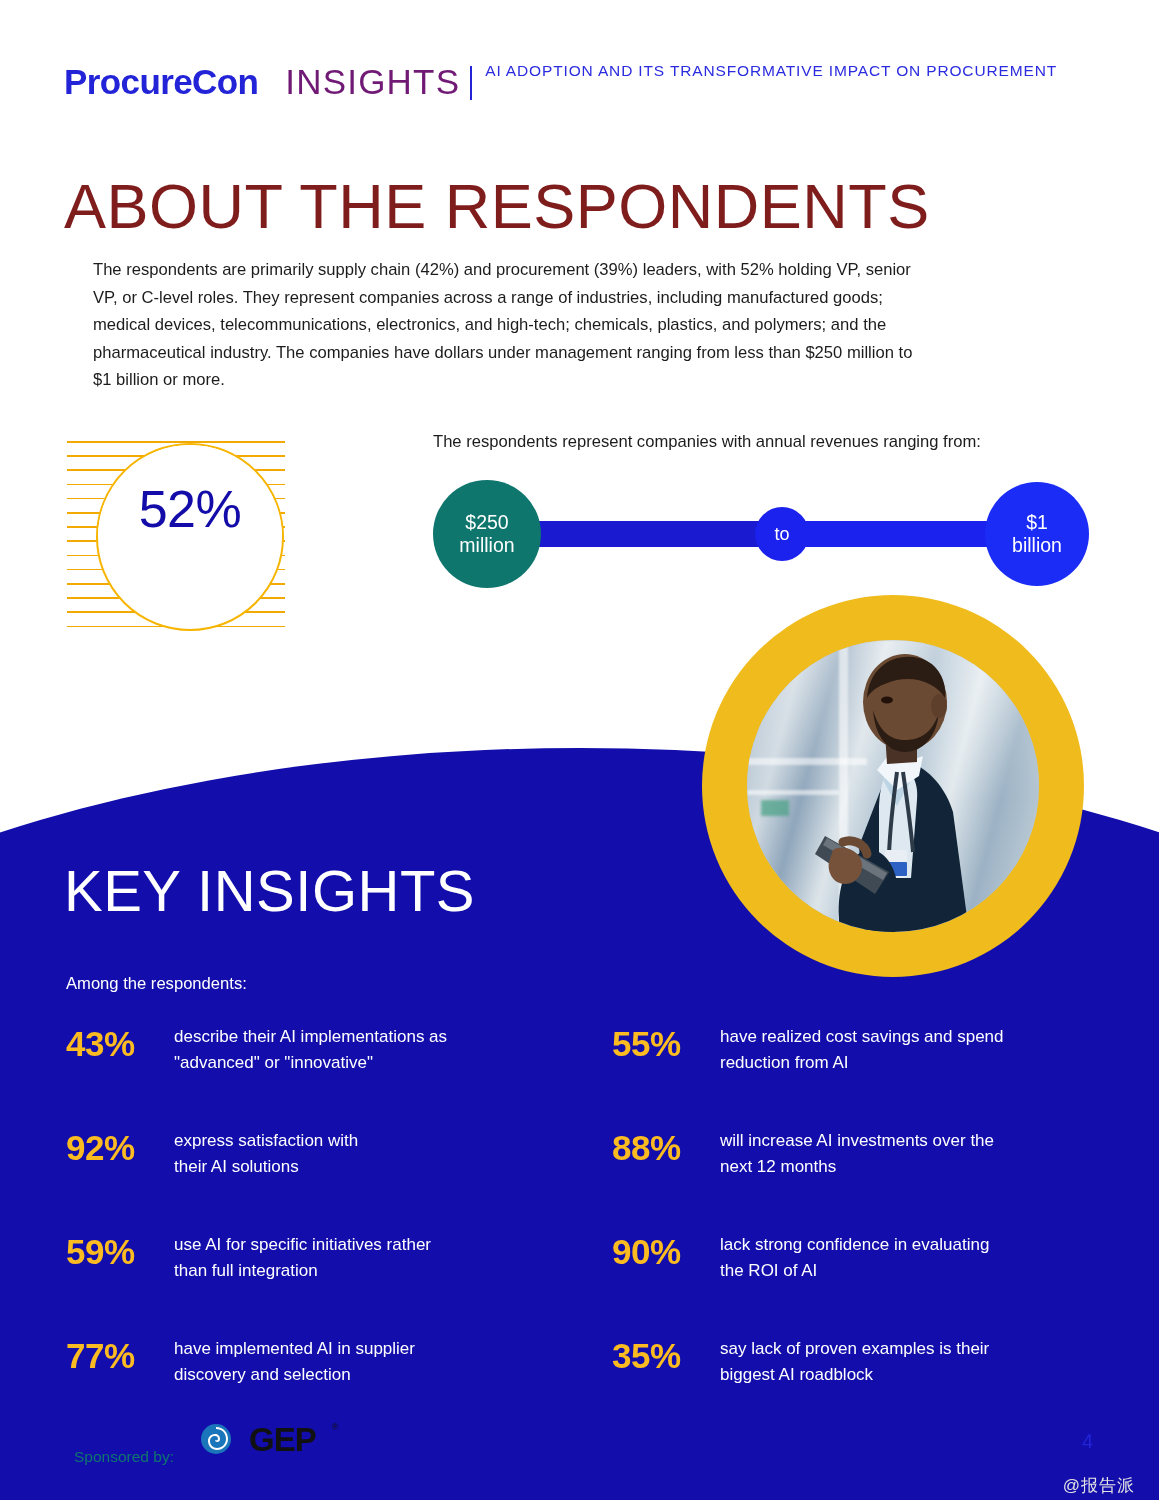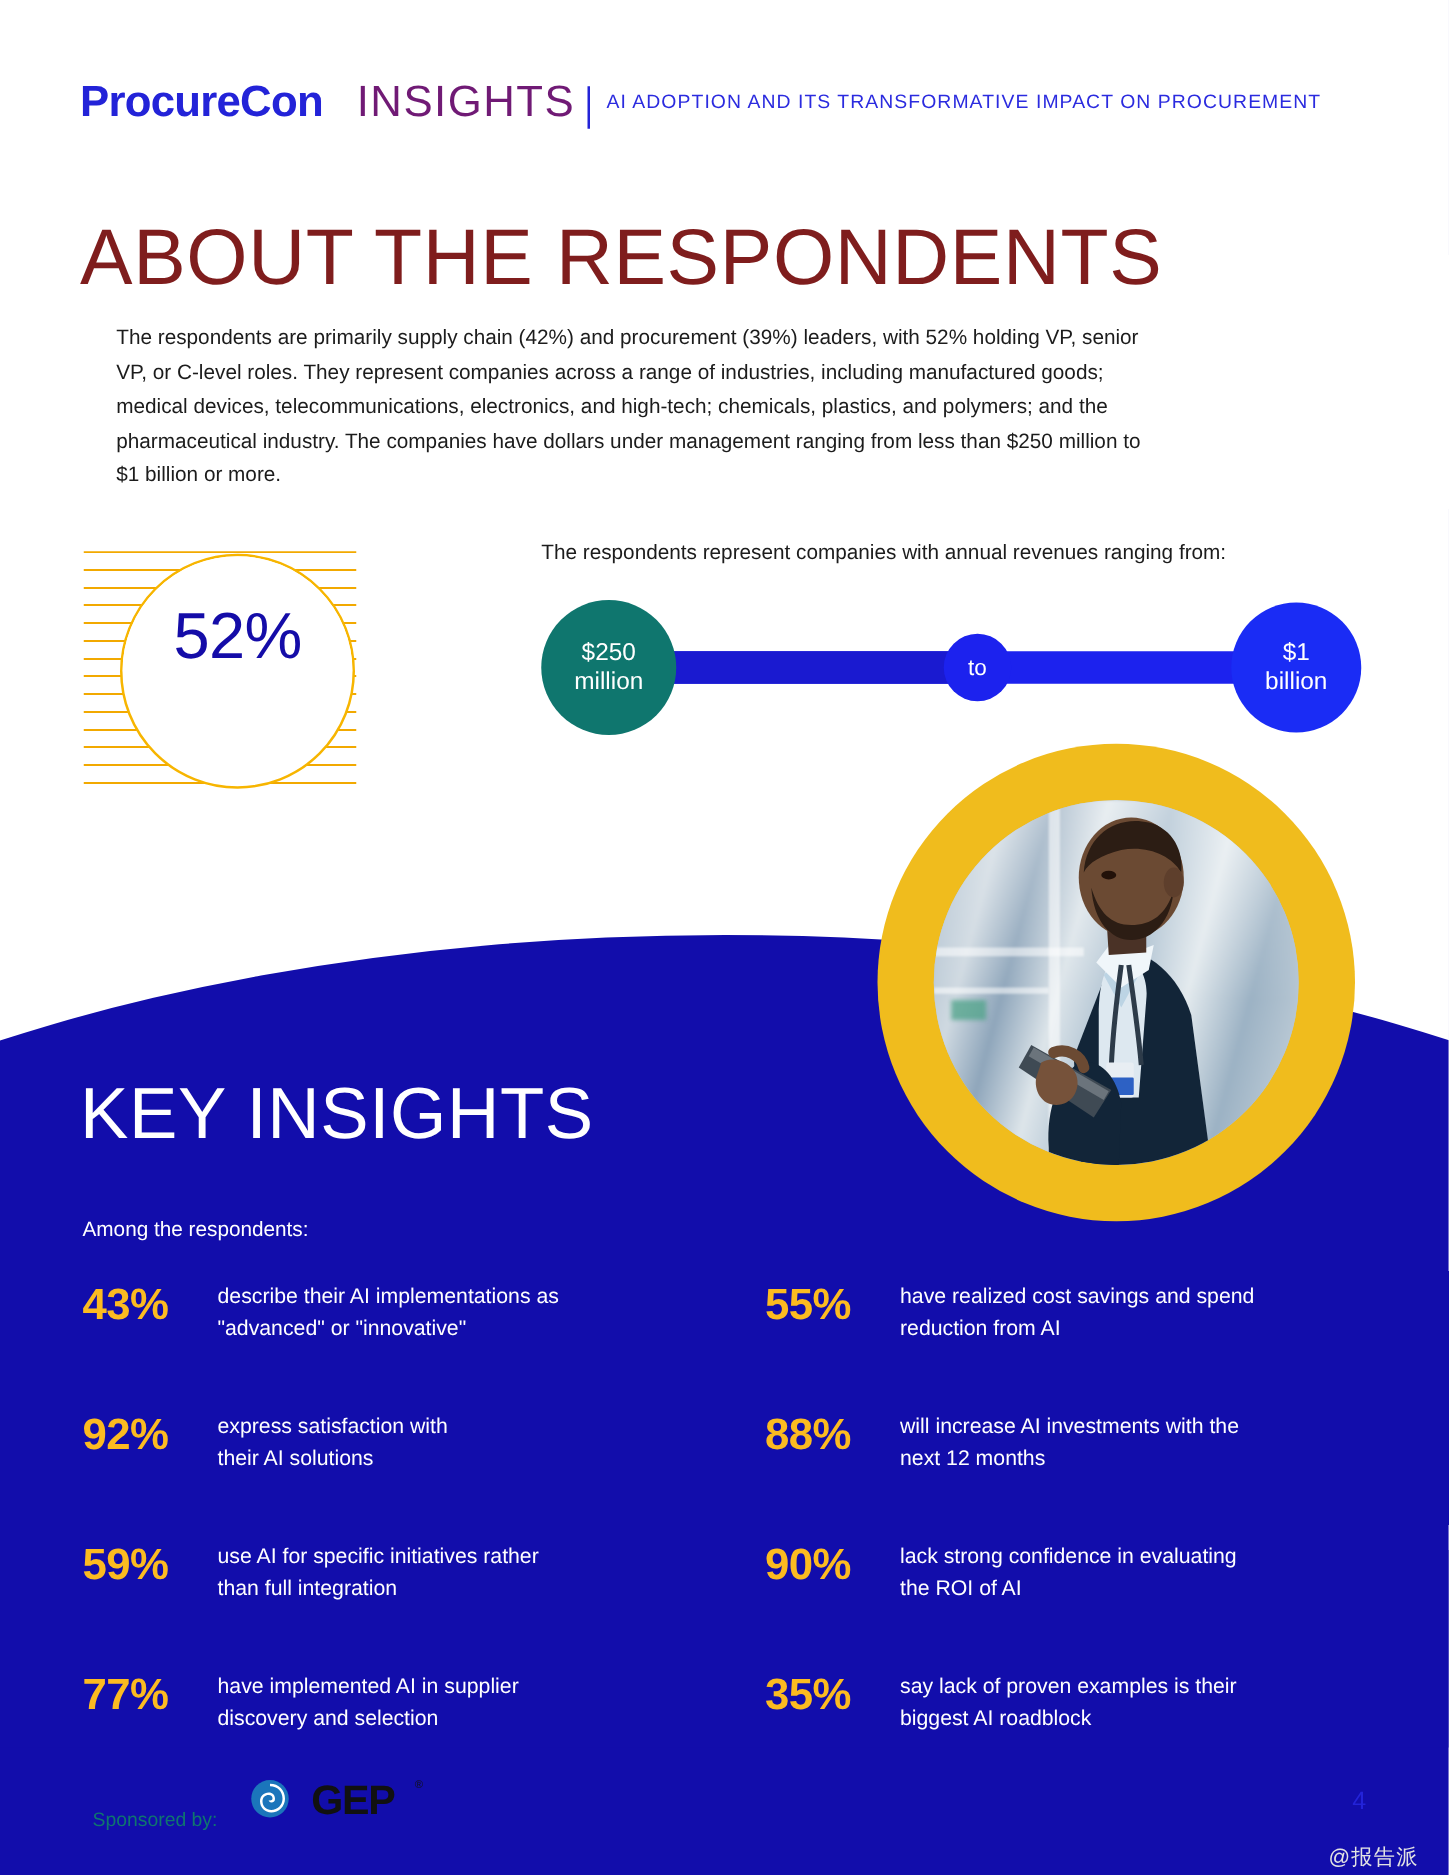--- a/index.html
+++ b/index.html
@@ -17,21 +17,21 @@
     overflow: hidden;
     background: #ffffff;
   }
 
   
   .header {
     position: absolute;
     left: 64px;
     top: 62px;
     display: flex;
-    align-items: center;
+    align-items: flex-start;
     white-space: nowrap;
   }
   .brand-procurecon {
     font-size: 35px;
     font-weight: bold;
     color: #2323d8;
     letter-spacing: -0.6px;
     font-family: "Liberation Sans", sans-serif;
   }
   .brand-insights {
@@ -499,21 +499,21 @@
       <div class="stat-row">
         <span class="stat-pct">55%</span>
         <span class="stat-text">
           <span>have realized cost savings and spend</span><br>
           <span>reduction from AI</span>
         </span>
       </div>
       <div class="stat-row">
         <span class="stat-pct">88%</span>
         <span class="stat-text">
-          <span>will increase AI investments with the</span><br>
+          <span>will increase AI investments over the</span><br>
           <span>next 12 months</span>
         </span>
       </div>
       <div class="stat-row">
         <span class="stat-pct">90%</span>
         <span class="stat-text">
           <span>lack strong confidence in evaluating</span><br>
           <span>the ROI of AI</span>
         </span>
       </div>

